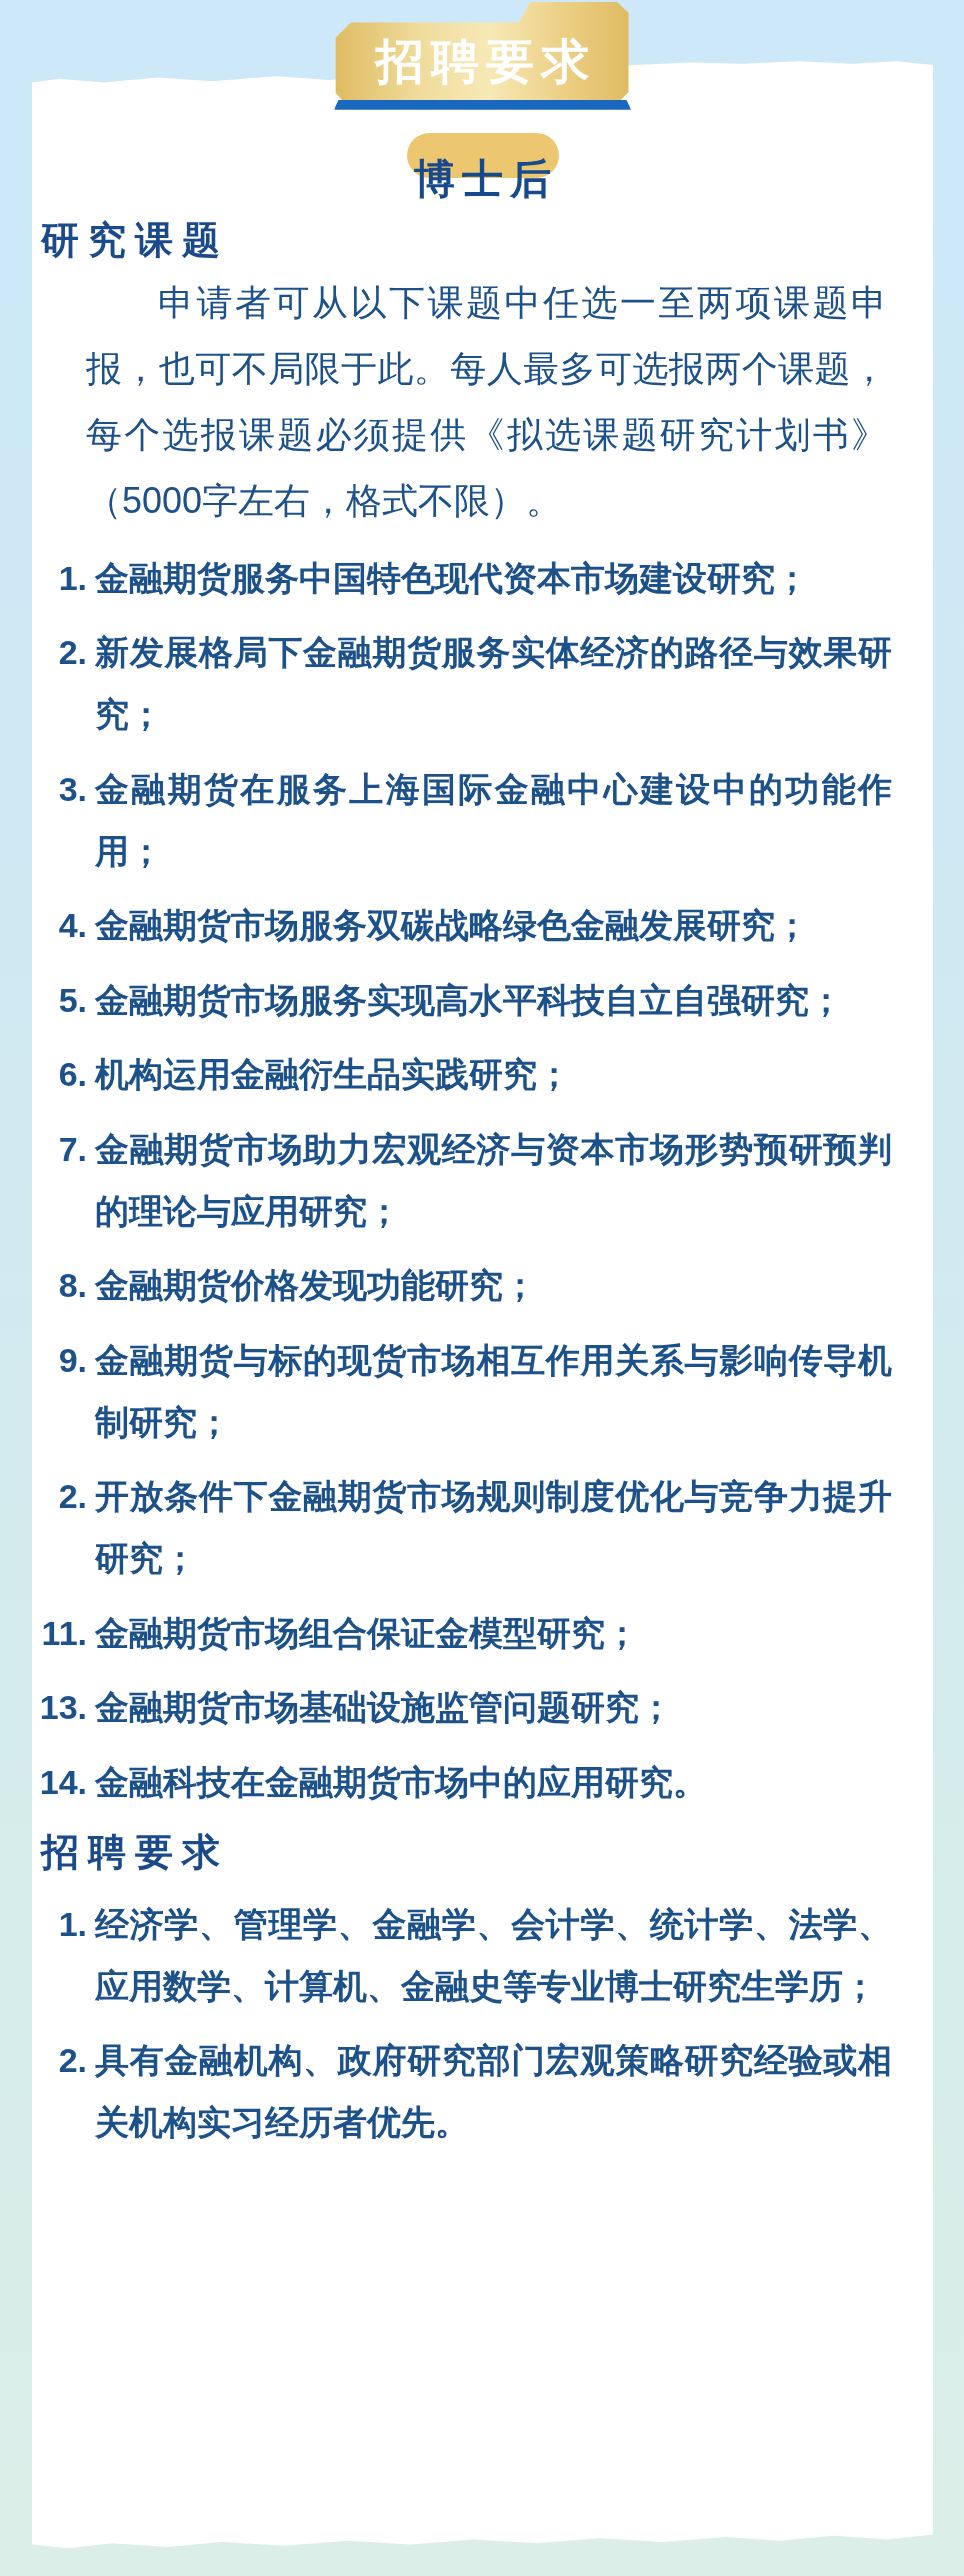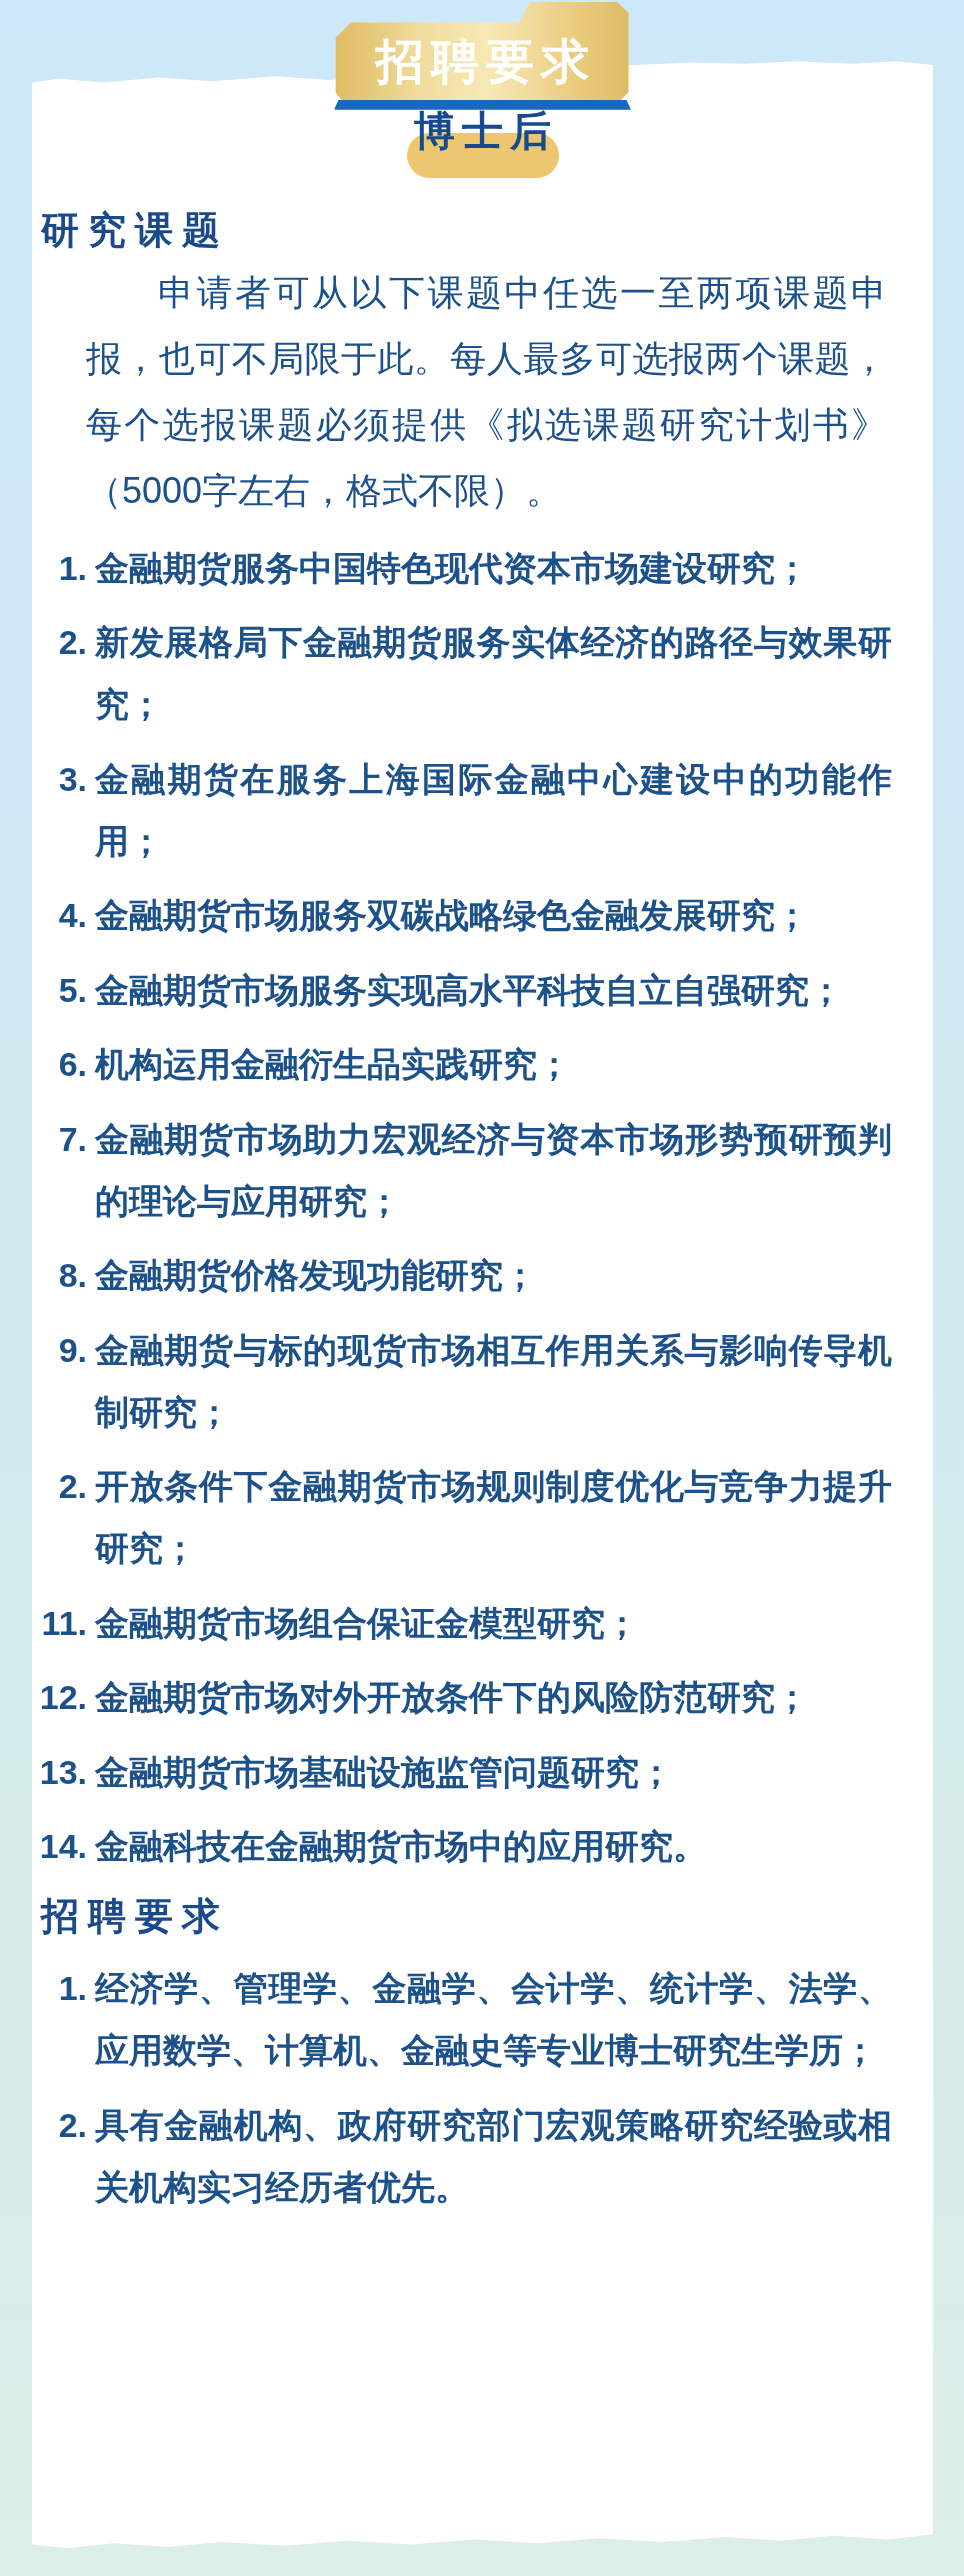--- a/index.html
+++ b/index.html
@@ -40,21 +40,21 @@
   .content{position:absolute;left:32px;right:32px;top:50px;z-index:2;}
   
   .badge-wrap{padding-top:54px;text-align:center;}
   .badge{position:relative;display:inline-block;height:82px;}
   .badge-pill{
     position:absolute;left:50%;transform:translateX(-50%);top:29px;
     width:152px;height:45px;border-radius:23px;background:#edc76f;z-index:1;
   }
   .badge-label{
     position:relative;z-index:2;font-size:41px;font-weight:700;color:#164a8c;
-    letter-spacing:7.1px;line-height:55px;text-indent:7.1px;
+    letter-spacing:7.1px;line-height:55px;text-indent:7.1px;margin-top:48px;
   }
   .section-heading{
     margin-top:21.4px;text-align:left;font-size:38px;font-weight:700;
     color:#1b4a8b;letter-spacing:9px;line-height:46px;text-indent:9px;
   }
   .intro{
     margin:7.1px 46px 0 54px;text-indent:2em;
     font-size:36px;font-weight:400;line-height:66px;color:#1d5189;
     text-align:justify;
   }
@@ -157,24 +157,20 @@
       <div class="num-row">
         <div class="num-cell">2.</div>
         <div class="text-cell">开放条件下金融期货市场规则制度优化与竞争力提升研究；</div>
       </div>
 
       <div class="num-row">
         <div class="num-cell">11.</div>
         <div class="text-cell">金融期货市场组合保证金模型研究；</div>
       </div>
 
-      <div class="num-row">
-        <div class="num-cell">12.</div>
-        <div class="text-cell">金融期货市场对外开放条件下的风险防范研究；</div>
-      </div>
 
       <div class="num-row">
         <div class="num-cell">13.</div>
         <div class="text-cell">金融期货市场基础设施监管问题研究；</div>
       </div>
 
       <div class="num-row">
         <div class="num-cell">14.</div>
         <div class="text-cell">金融科技在金融期货市场中的应用研究。</div>
       </div>

